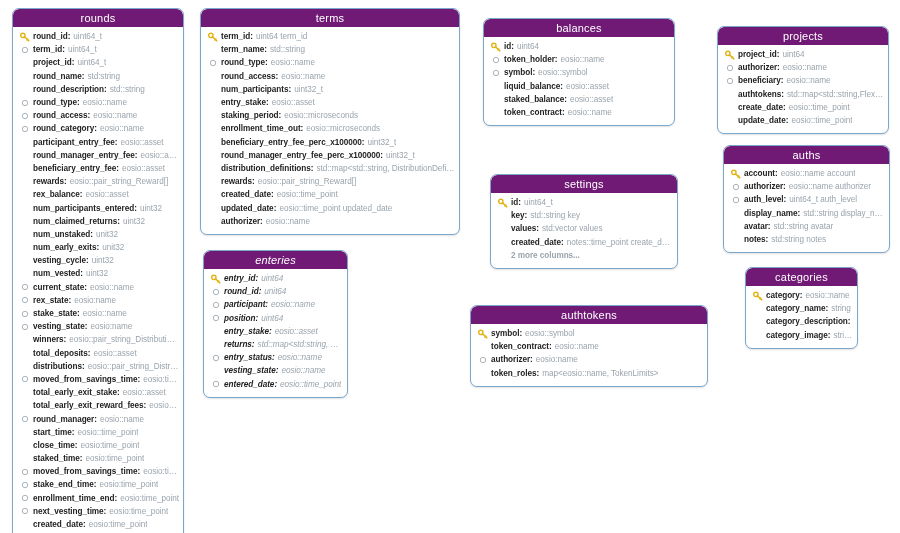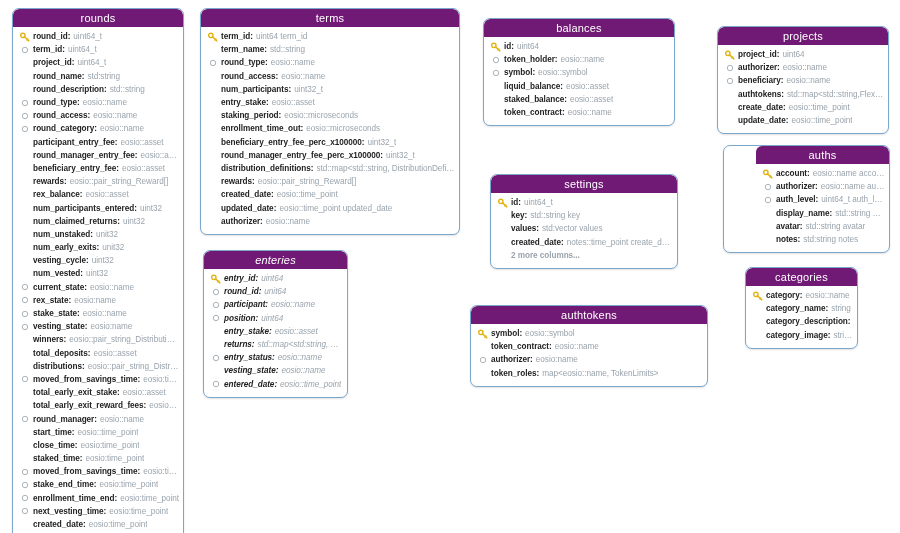--- a/index.html
+++ b/index.html
@@ -750,21 +750,21 @@
           <span class="ftype">eosio::time_point</span>
         </div>
         <div class="field-row">
           <span class="ficon none"></span>
           <span class="fname">update_date</span>
           <span class="fcolon">:</span>
           <span class="ftype">eosio::time_point</span>
         </div>
       </div>
     </div>
-    <div class="table-card" style="left: 723px; top: 145px; width: 167px; padding-left: 32px;">
+    <div class="table-card" style="left: 723px; top: 145px; width: 167px;">
       <div class="table-header">auths</div>
       <div class="table-body">
         <div class="field-row">
           <span class="ficon">
             <svg class="key-svg" width="10" height="10" viewBox="0 0 12 12">
               <circle cx="3.4" cy="4.1" r="2.6" fill="none" stroke="#e3b213" stroke-width="1.7"></circle>
               <path d="M5.3 5.7 L10.6 10.6" stroke="#e3b213" stroke-width="1.8" stroke-linecap="round"></path>
               <path d="M8.3 9.6 L9.5 8.4" stroke="#e3b213" stroke-width="1.6" stroke-linecap="round"></path>
             </svg>
           </span>

